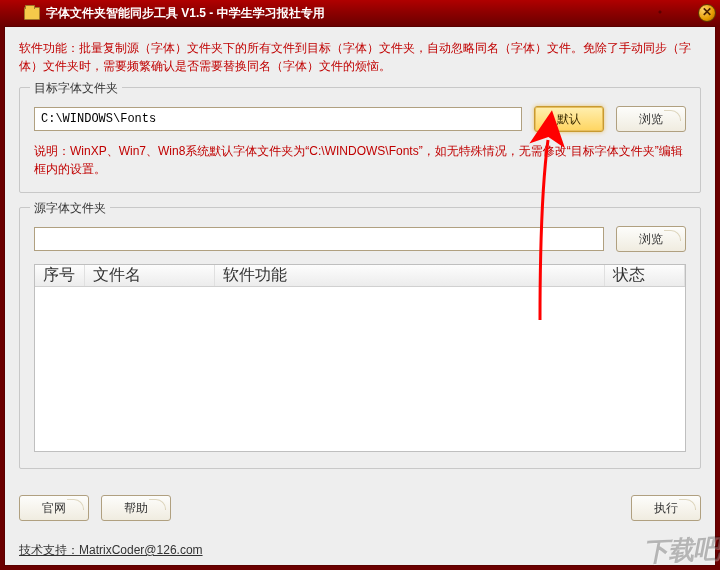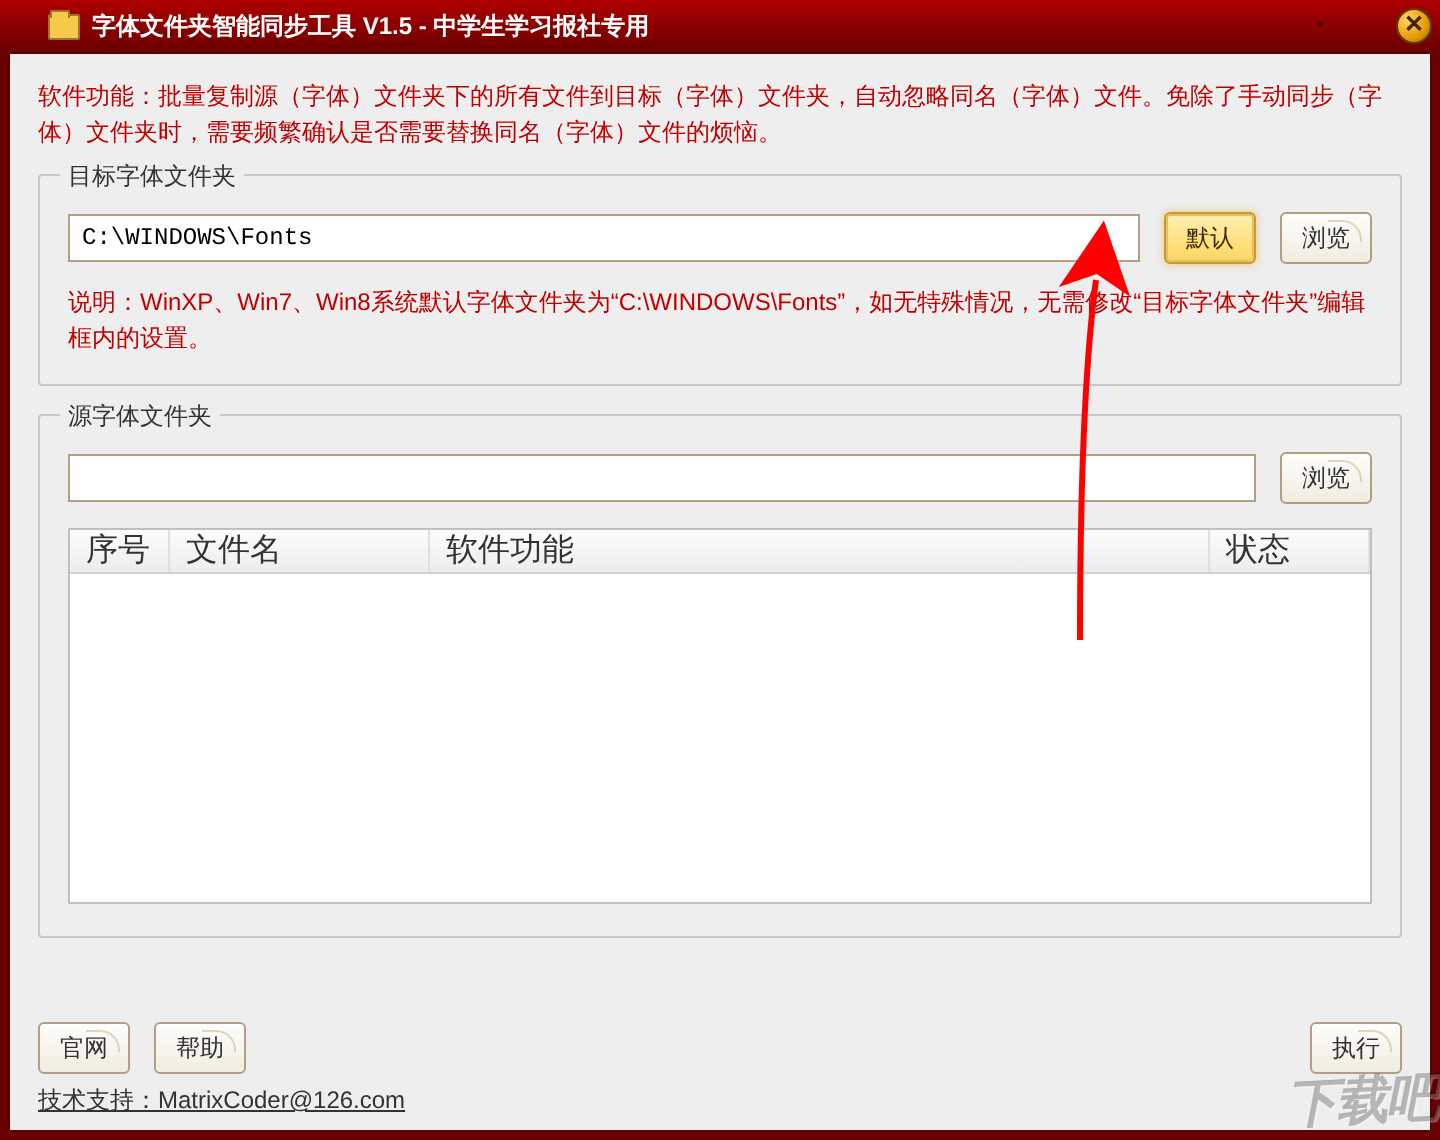--- a/index.html
+++ b/index.html
@@ -80,21 +80,21 @@
       flex: 1;
       height: 24px;
       border: 1px solid #b0a080;
       background: #fff;
       padding: 0 6px;
       font-family: "Courier New", monospace;
       font-size: 12px;
     }
     .btn {
       height: 26px;
-      padding: 0 10px;
+      padding: 0 22px;
       border: 1px solid #b0a080;
       background: linear-gradient(#fdfdfb, #f0ece0);
       border-radius: 3px;
       cursor: pointer;
       font-size: 12px;
       color: #333;
       position: relative;
     }
     .btn-swirl::after {
       content: ""; position: absolute; right: 4px; top: 3px;
@@ -136,21 +136,21 @@
       border-right: 1px solid #e0e0e0;
       height: 100%;
       display: flex; align-items: center;
     }
     .th-idx { width: 50px; }
     .th-name { width: 130px; }
     .th-path { flex: 1; }
     .th-status { width: 80px; }
     .bottom-row {
       position: absolute;
-      left: 14px; right: 14px; bottom: 28px;
+      left: 14px; right: 14px; bottom: 44px;
       display: flex;
     }
     .bottom-row .gap { flex: 1; }
     .tech {
       position: absolute;
       left: 14px; bottom: 6px;
       color: #333;
       text-decoration: underline;
     }
     .watermark {

